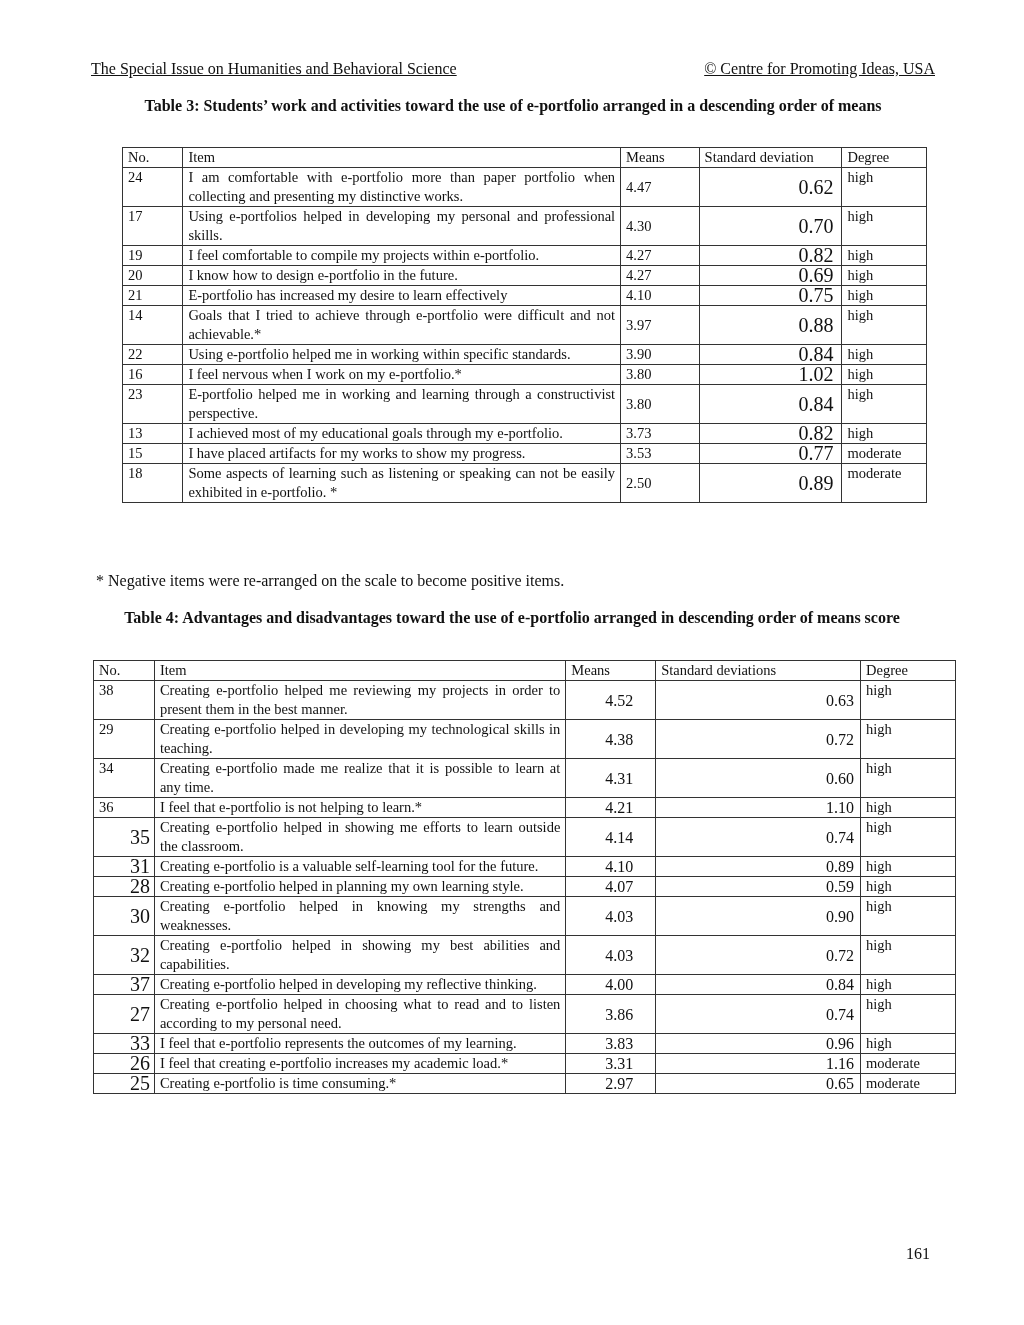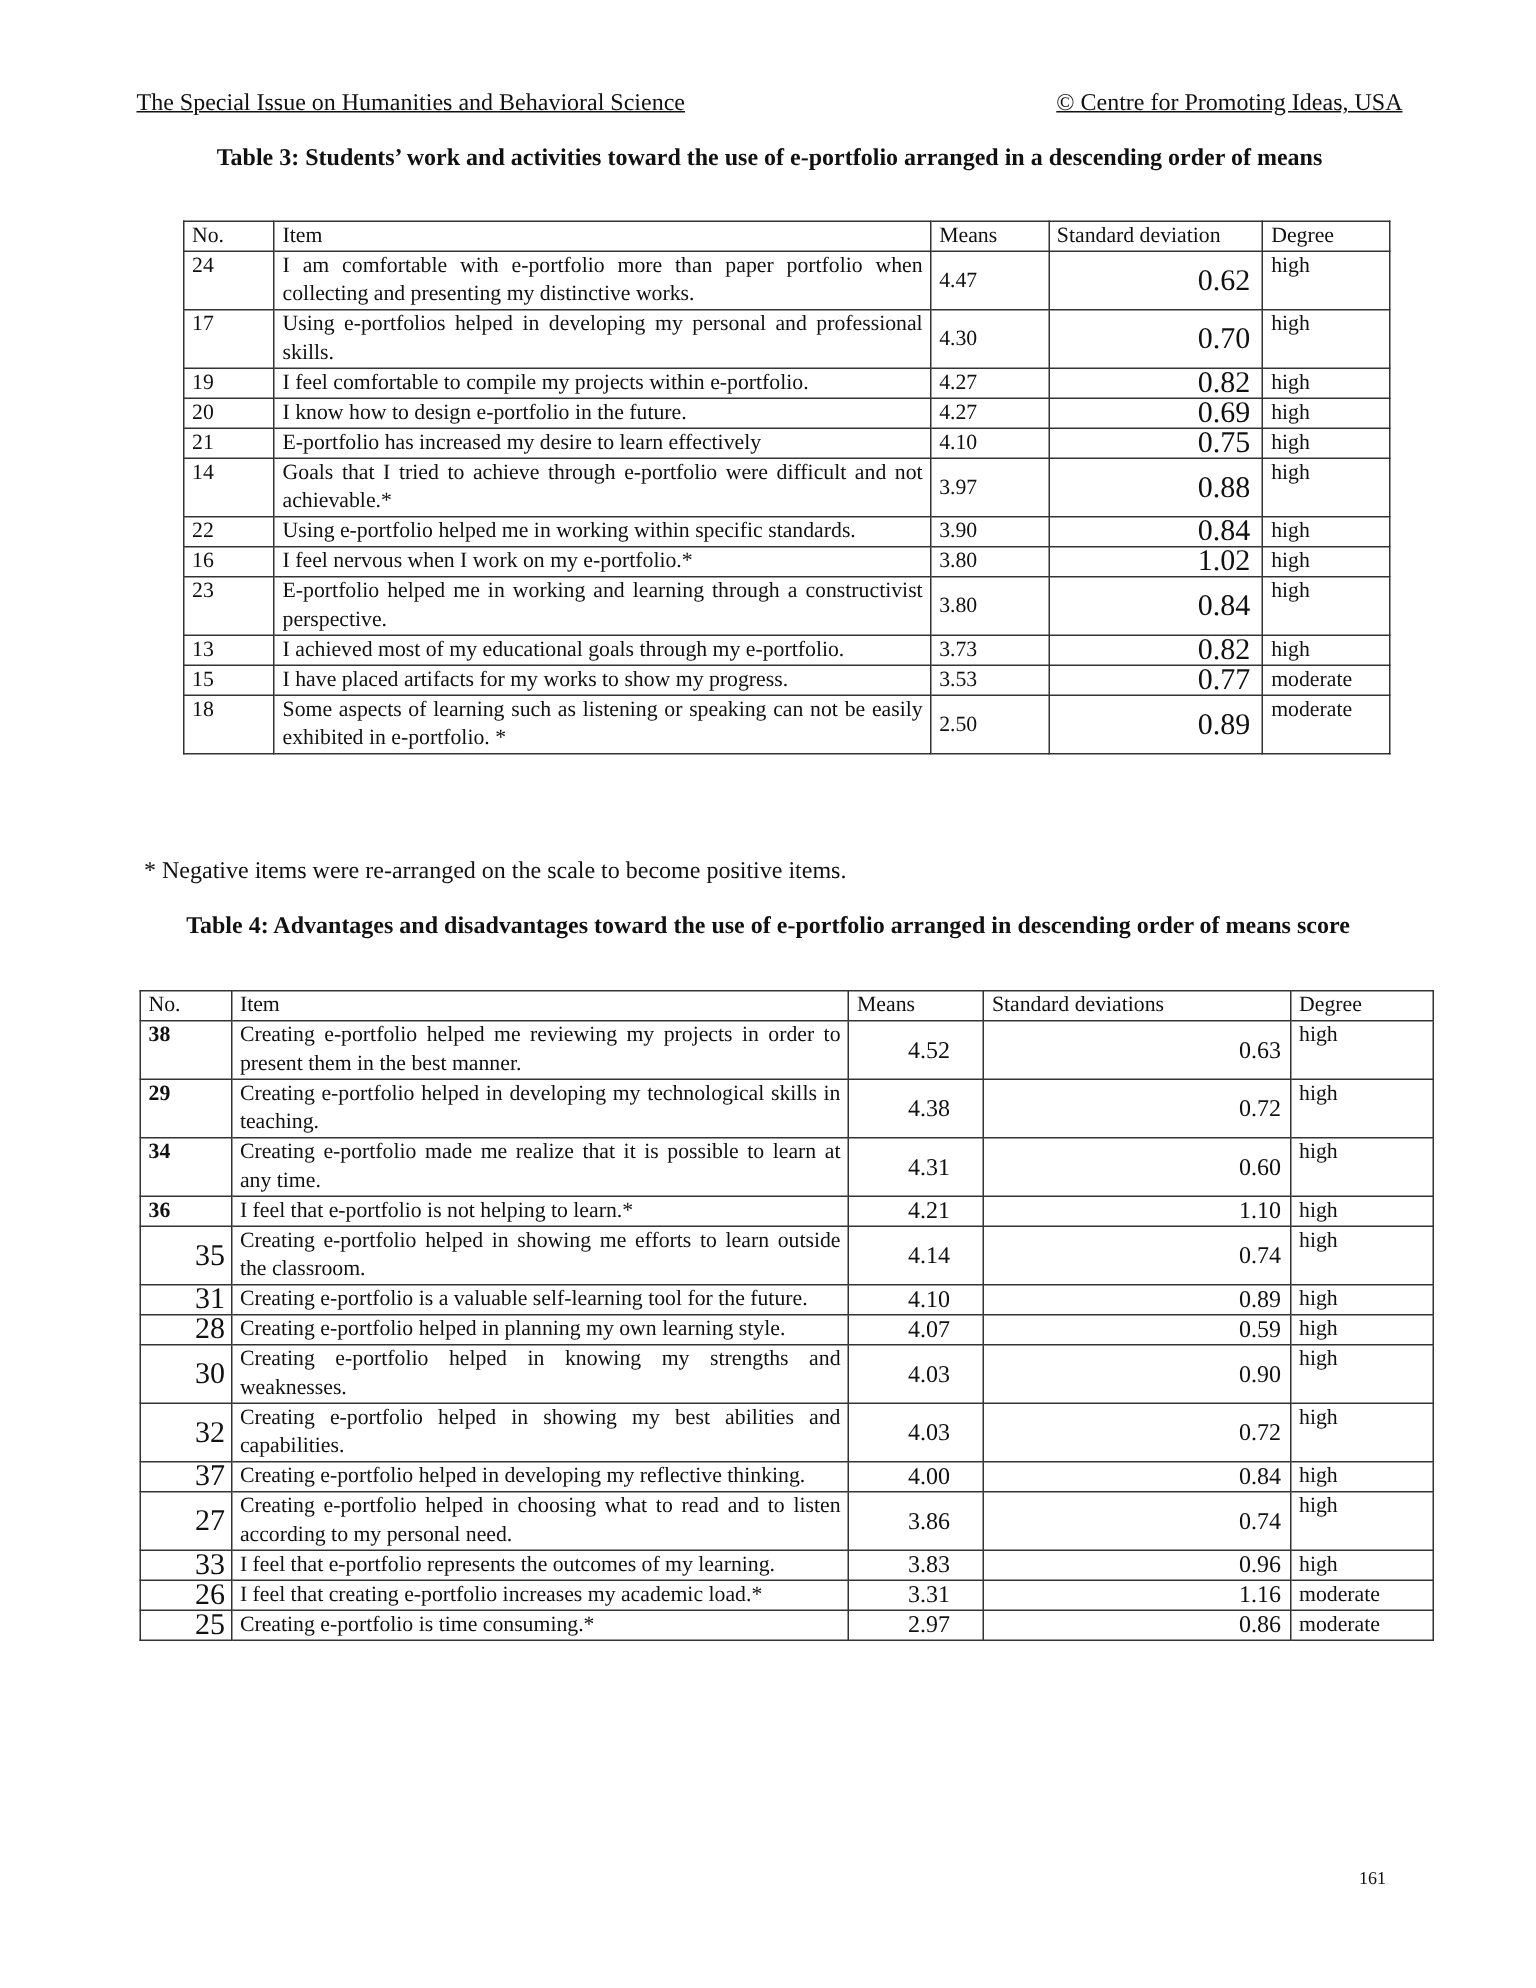--- a/index.html
+++ b/index.html
@@ -23,25 +23,25 @@
     }
     td, th { border: 1.5px solid #333; vertical-align: top; padding: 0 5px; font-weight: normal; text-align: left; }
     #t3 { left: 110px; top: 147px; width: 805px; }
     #t4 { left: 81px; top: 660px; width: 863px; }
     .item { text-align: justify; }
     .mean3 { vertical-align: middle; }
     .sd3 { vertical-align: middle; text-align: right; font-size: 20px; padding-right: 8px; }
     .mean4 { vertical-align: middle; text-align: right; font-size: 16px; padding-right: 22px; }
     .sd4 { vertical-align: middle; text-align: right; font-size: 16px; padding-right: 6px; }
     .no4 { vertical-align: middle; text-align: right; font-size: 20px; padding-right: 4px; }
-    .no4.top { vertical-align: top; text-align: left; font-size: 14.5px; font-weight: bold; }
+    .no4.top { vertical-align: top; text-align: left; font-size: 14.5px; }
     .note {
       position: absolute; left: 96px; top: 572px; font-size: 16px;
     }
-    .pagenum { position: absolute; left: 906px; top: 1245px; font-size: 12px; }
+    .pagenum { position: absolute; left: 906px; top: 1245px; font-size: 16px; }
   </style>
 </head>
 <body>
 
 <div class="header">
   <span class="left">The Special Issue on Humanities and Behavioral Science</span>
   <span class="right">© Centre for Promoting Ideas, USA</span>
 </div>
 
 <div id="cap3" class="caption">Table 3: Students’ work and activities toward the use of e-portfolio arranged in a descending order of means</div>
@@ -261,19 +261,19 @@
         <td class="no4">26</td>
         <td class="item">I feel that creating e-portfolio increases my academic load.*</td>
         <td class="mean4">3.31</td>
         <td class="sd4">1.16</td>
         <td>moderate</td>
       </tr>
       <tr>
         <td class="no4">25</td>
         <td class="item">Creating e-portfolio is time consuming.*</td>
         <td class="mean4">2.97</td>
-        <td class="sd4">0.86</td>
+        <td class="sd4">0.65</td>
         <td>moderate</td>
       </tr>
     </tbody>
 </table>
 
 <div class="pagenum">161</div>
 
 </body></html>

